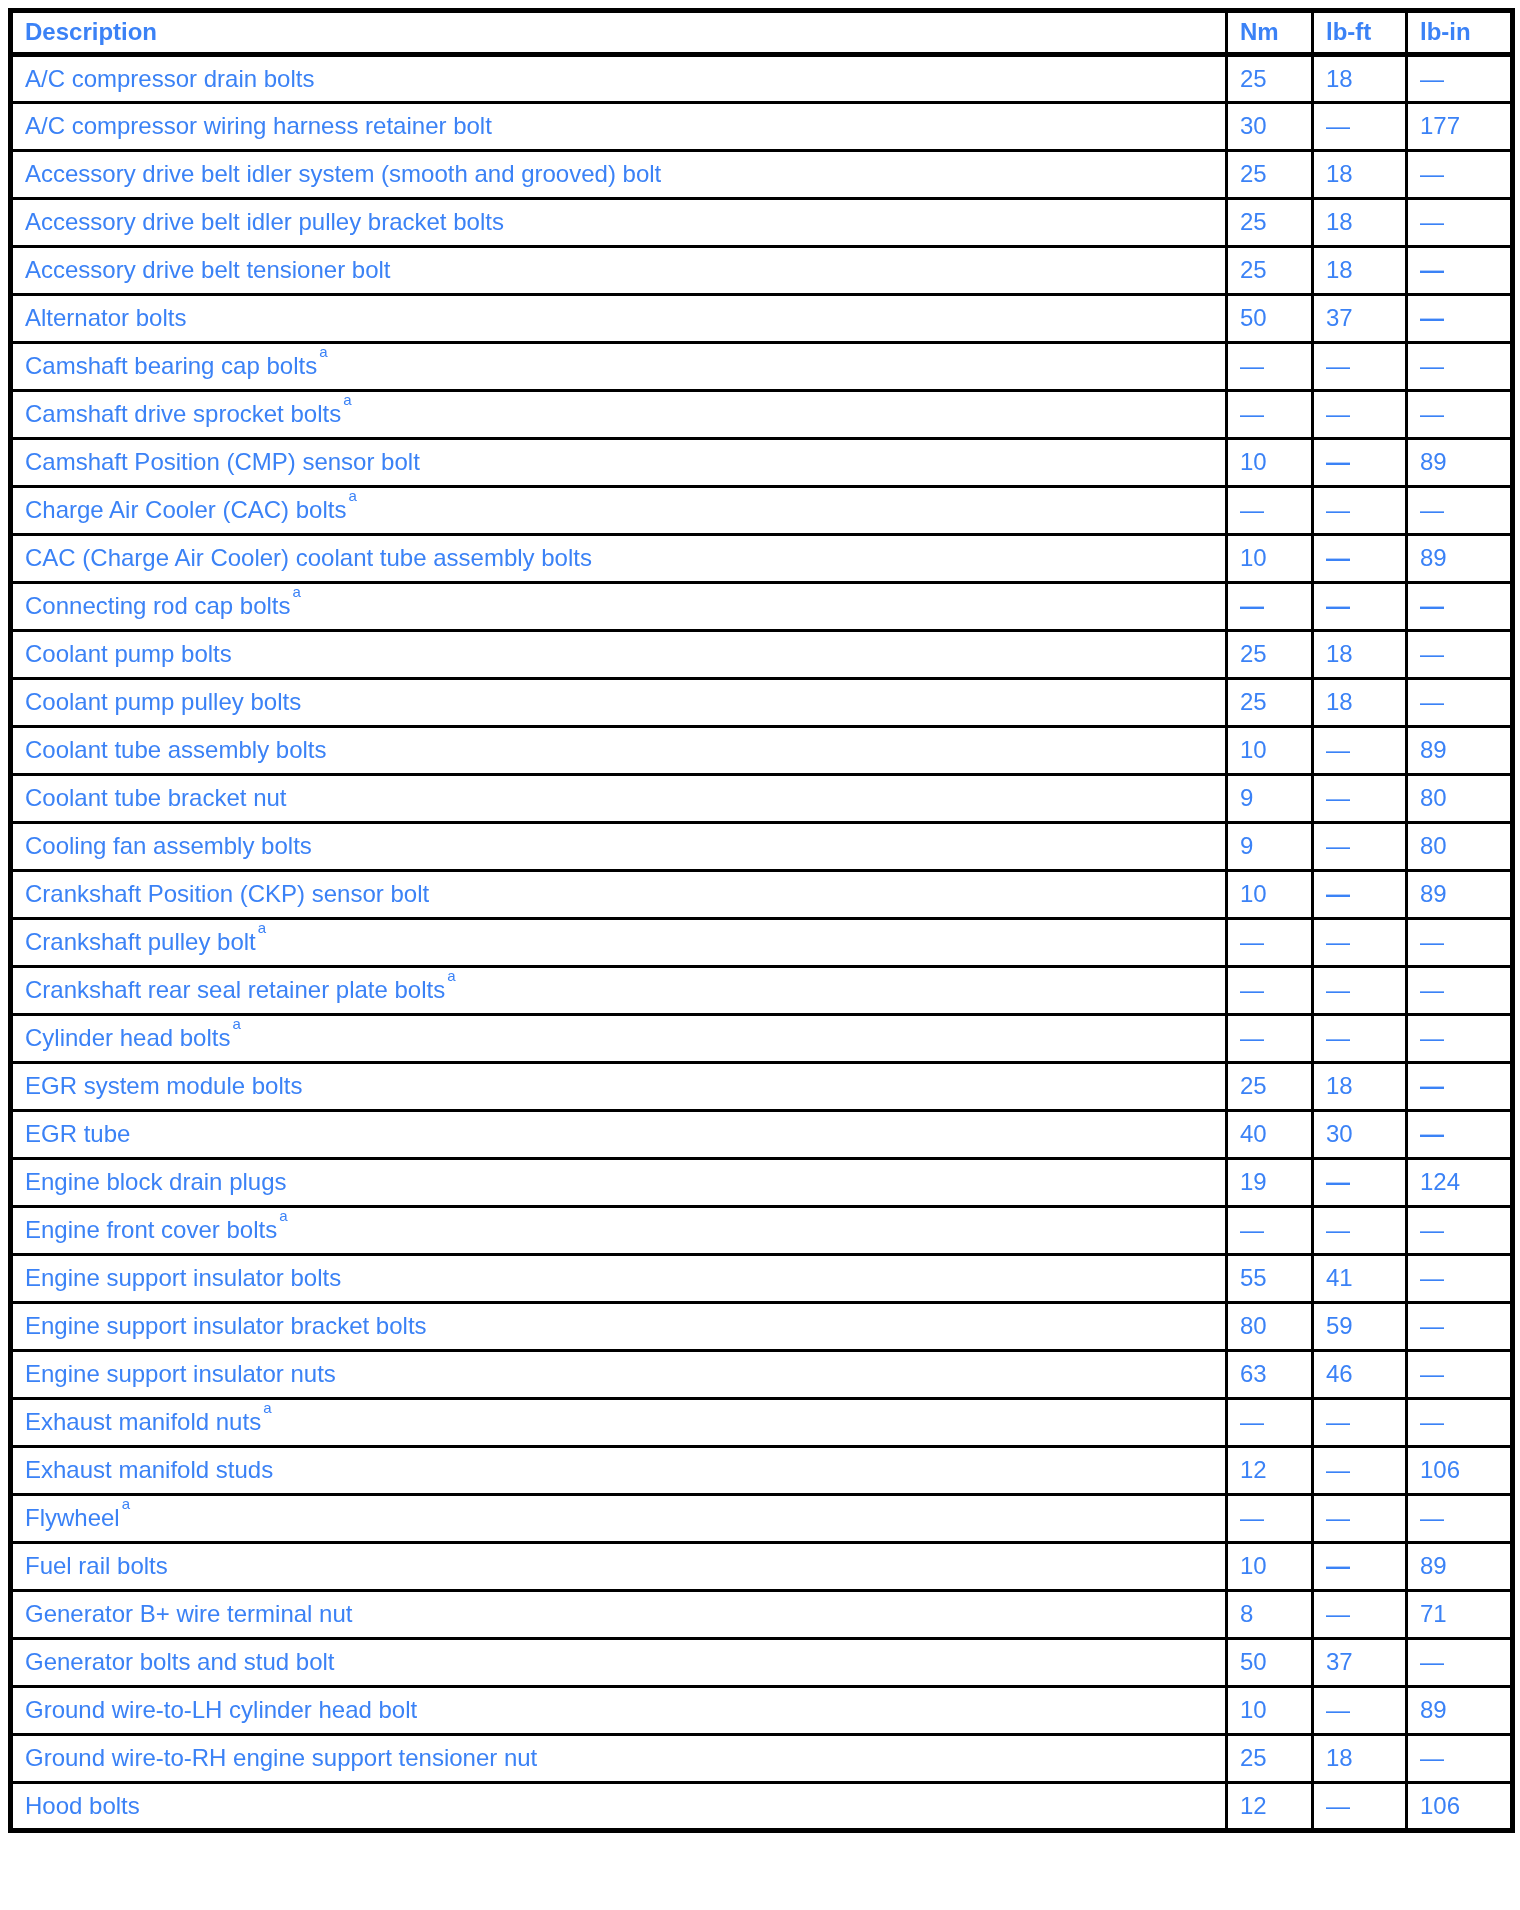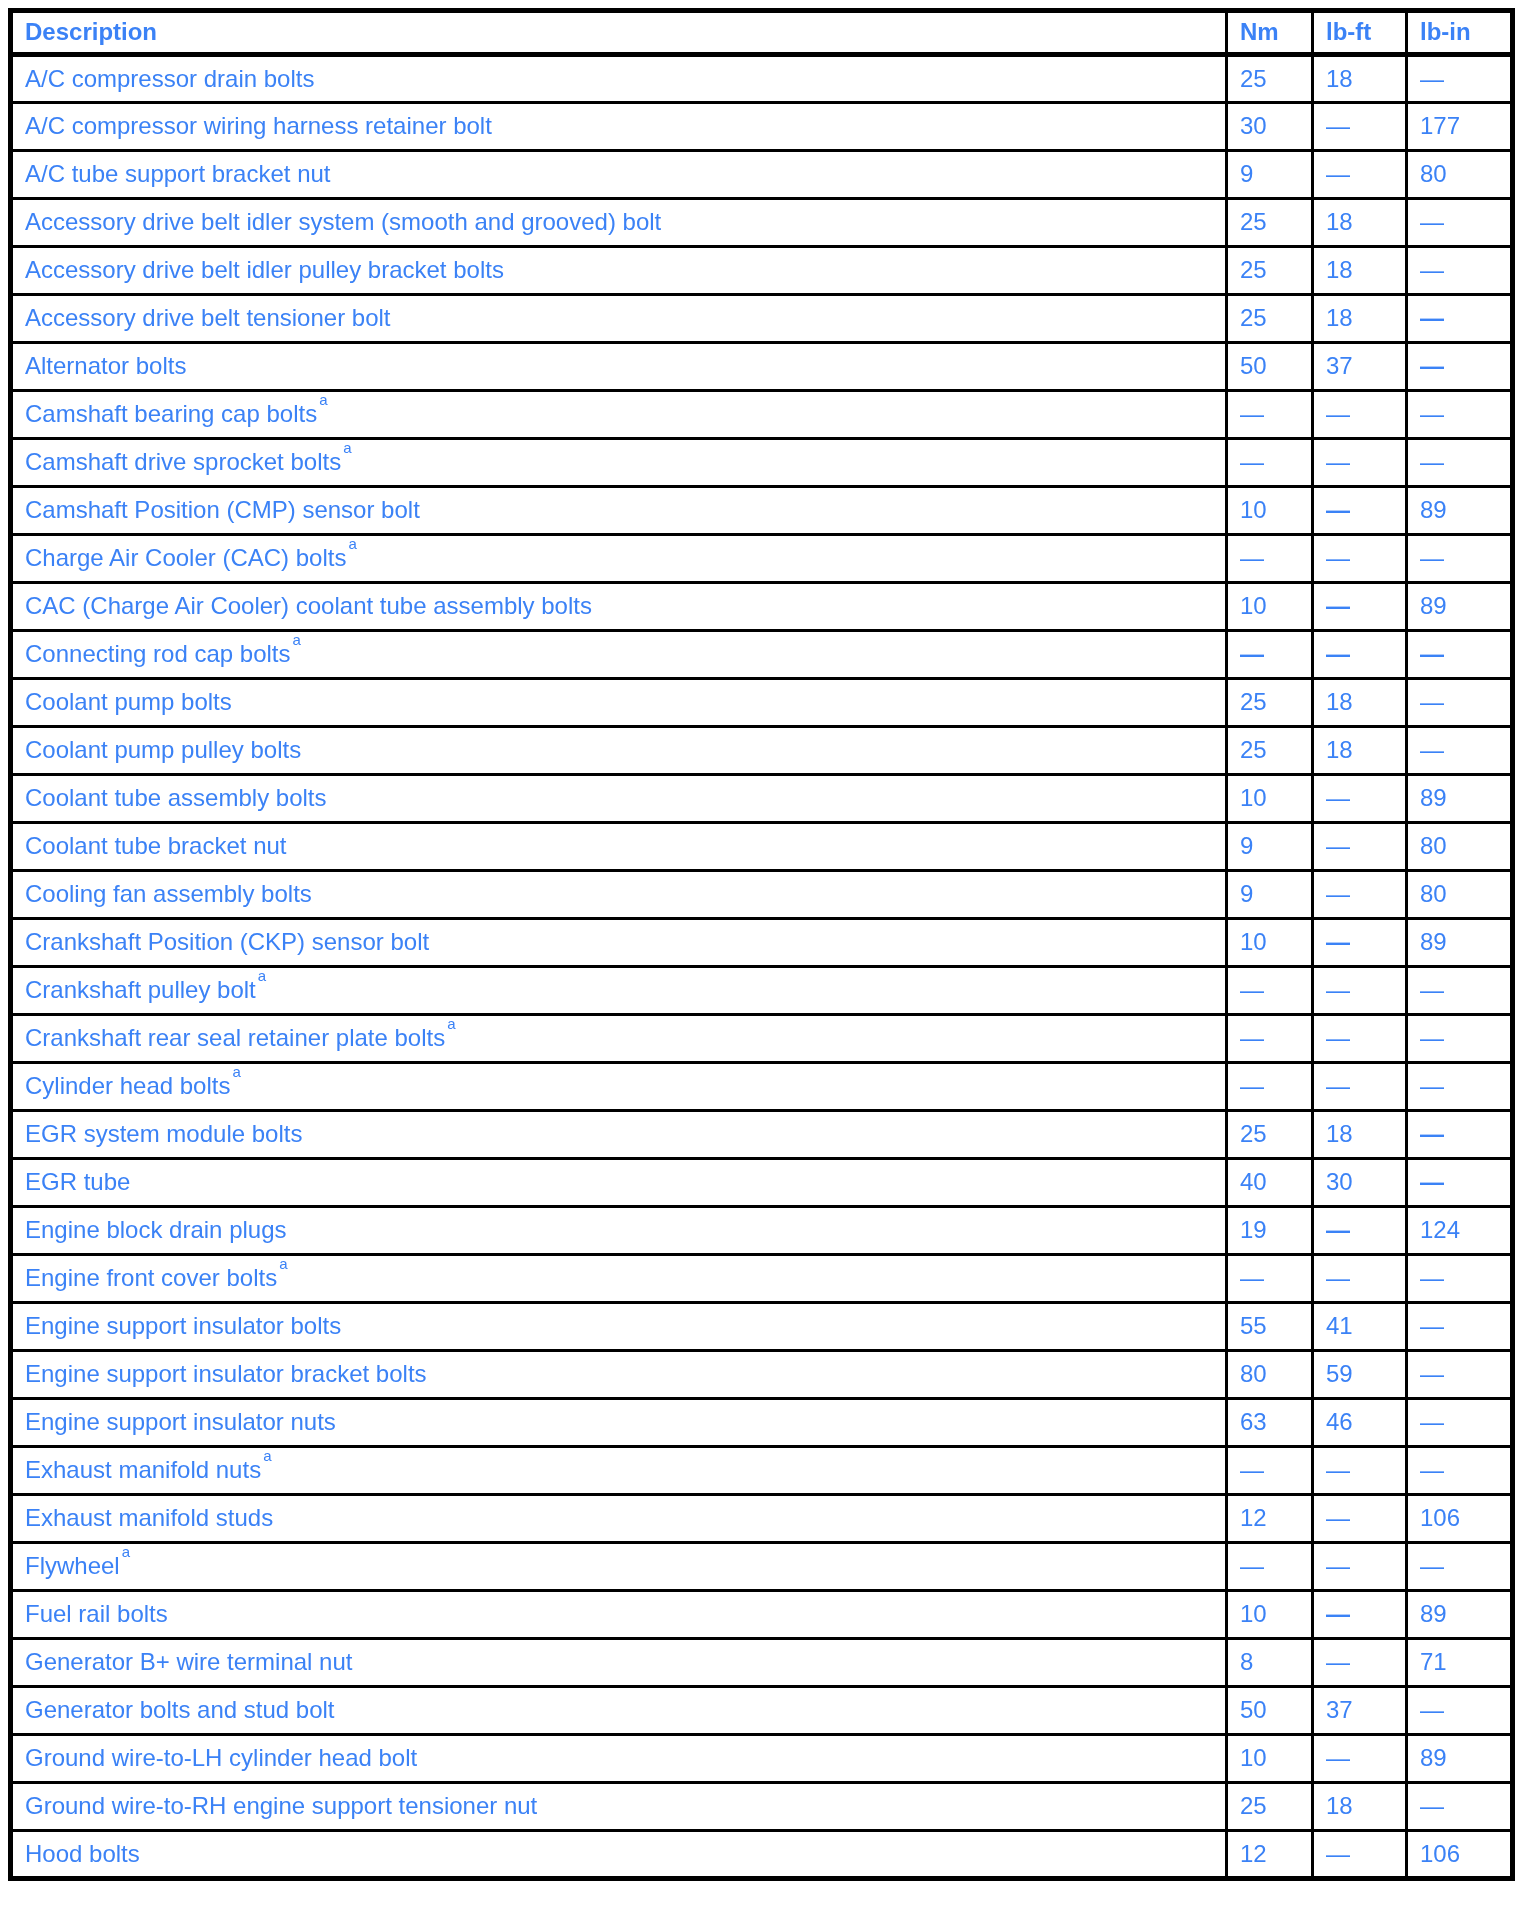--- a/index.html
+++ b/index.html
@@ -82,26 +82,20 @@
           <td>18</td>
           <td>—</td>
         </tr>
         <tr>
           <td>A/C compressor wiring harness retainer bolt</td>
           <td>30</td>
           <td>—</td>
           <td>177</td>
         </tr>
         <tr>
-          <td>A/C tube support bracket nut</td>
-          <td>9</td>
-          <td>—</td>
-          <td>80</td>
-        </tr>
-        <tr>
           <td>Accessory drive belt idler system (smooth and grooved) bolt</td>
           <td>25</td>
           <td>18</td>
           <td>—</td>
         </tr>
         <tr>
           <td>Accessory drive belt idler pulley bracket bolts</td>
           <td>25</td>
           <td>18</td>
           <td>—</td>

